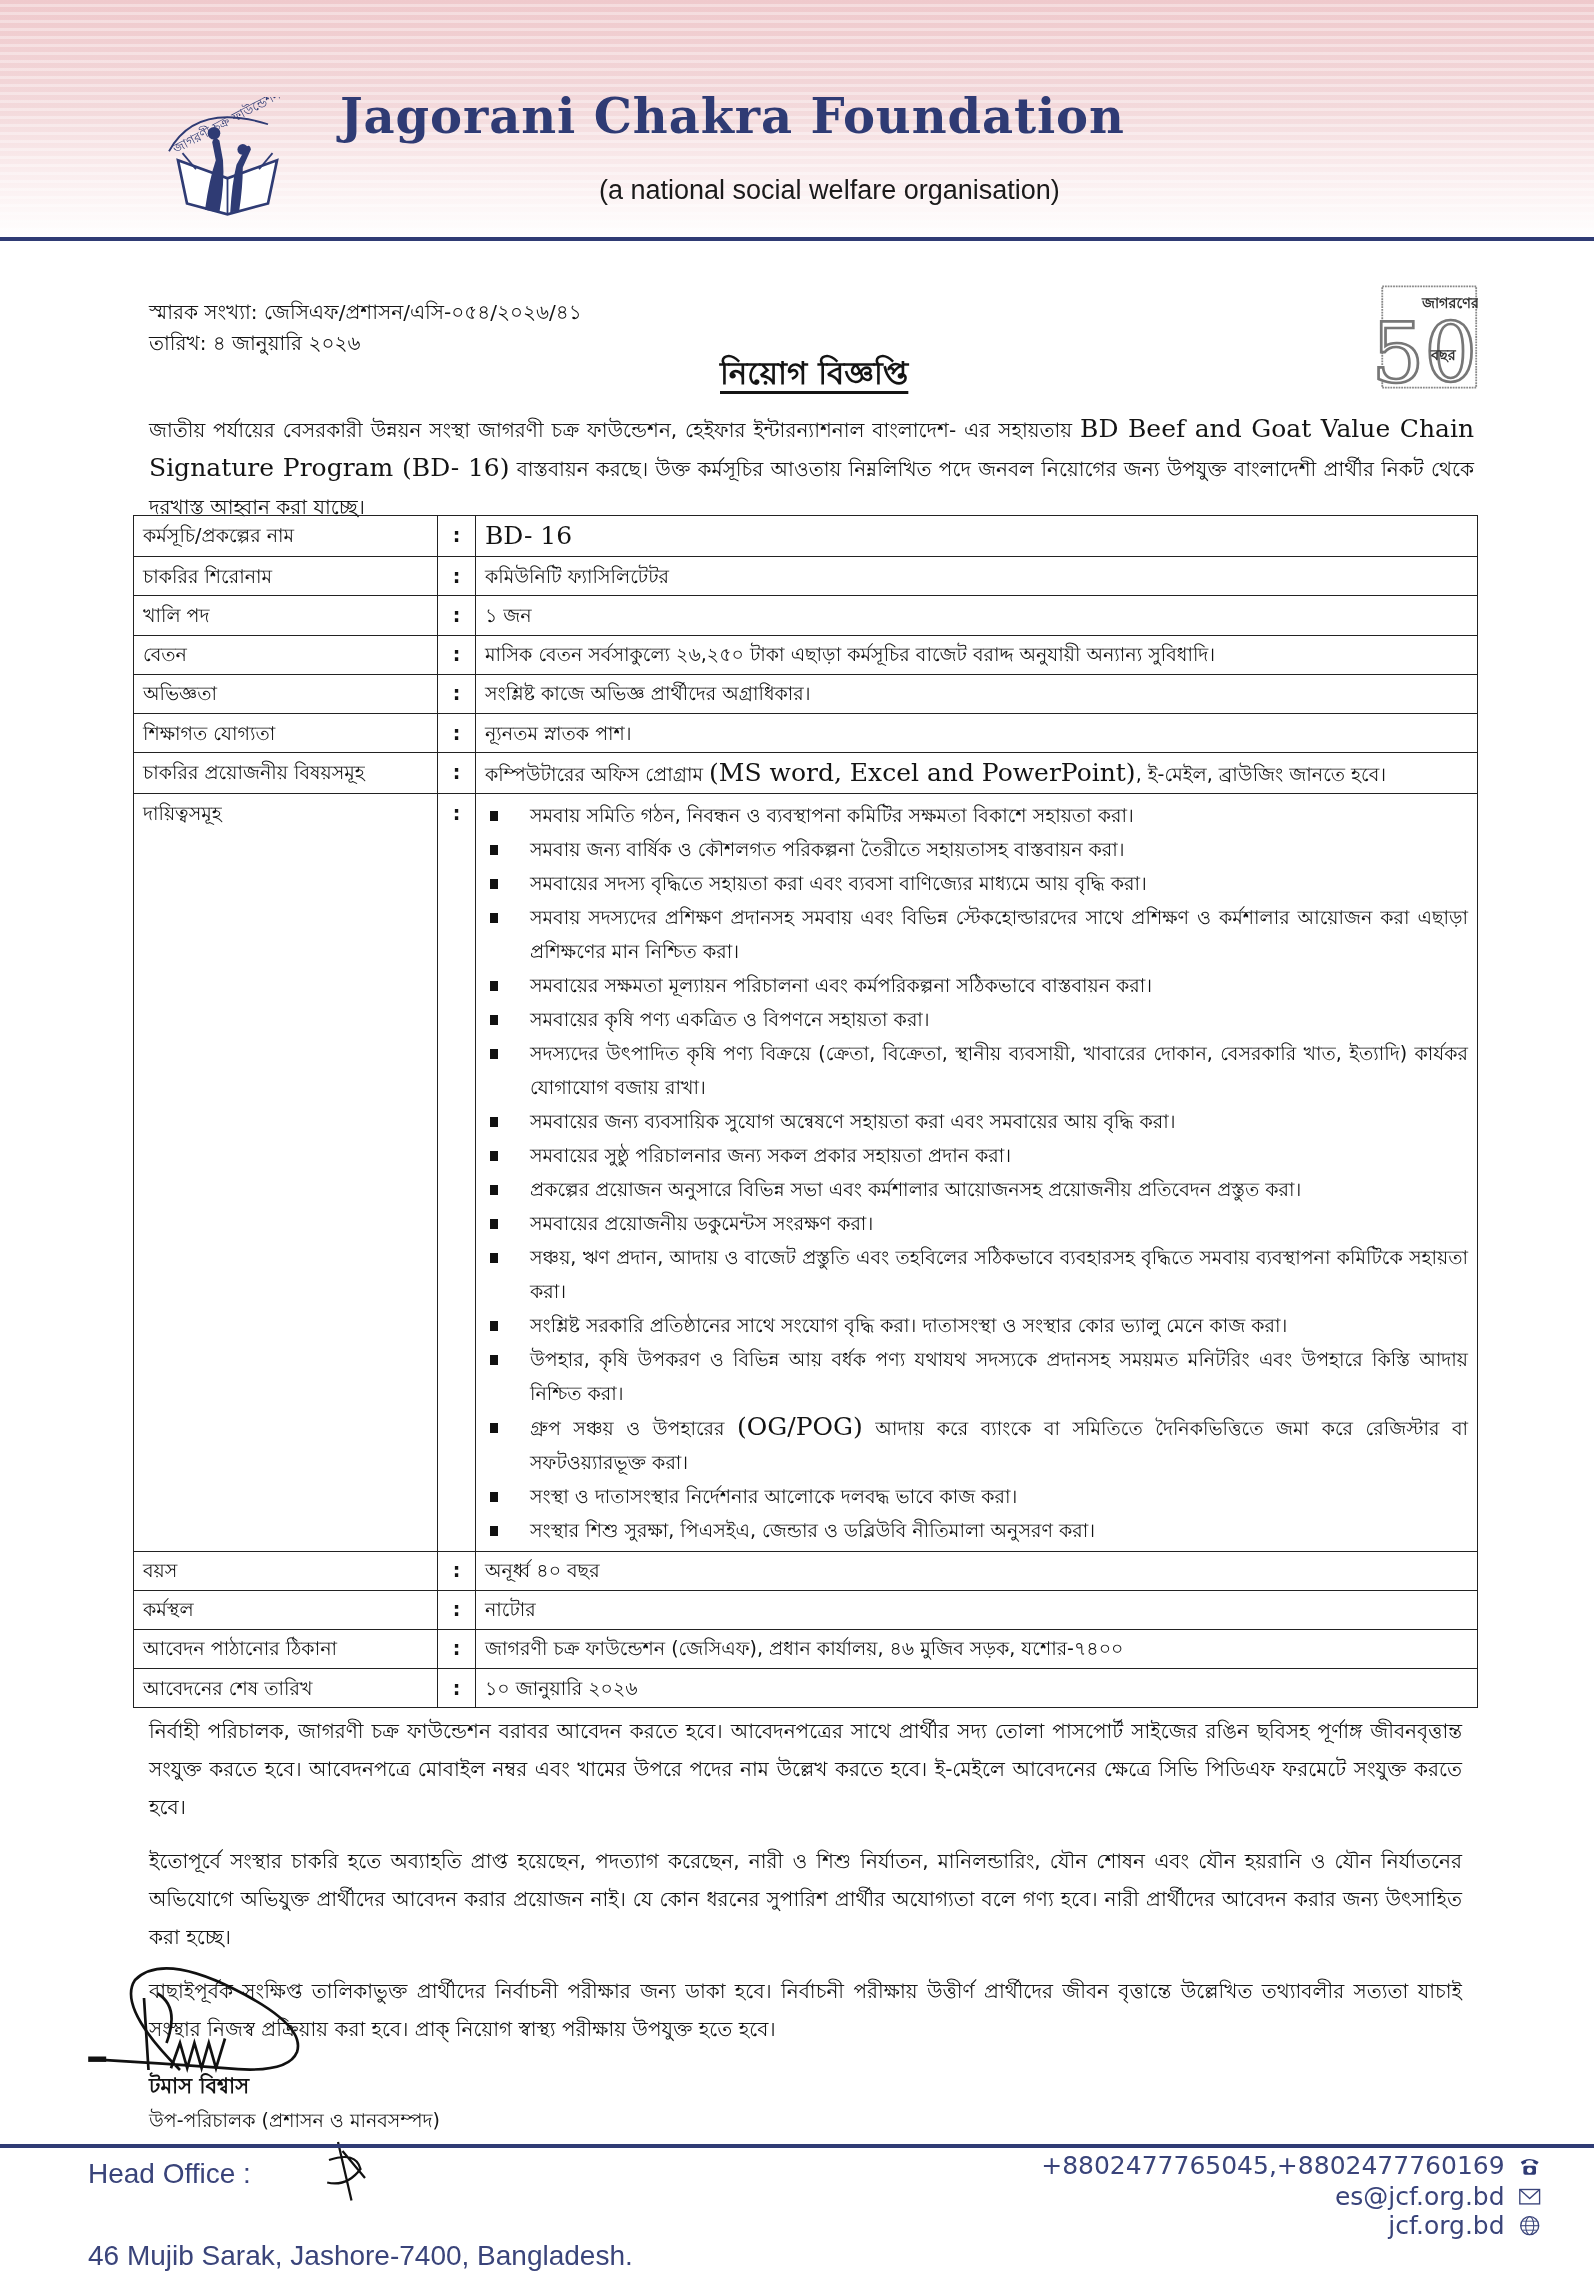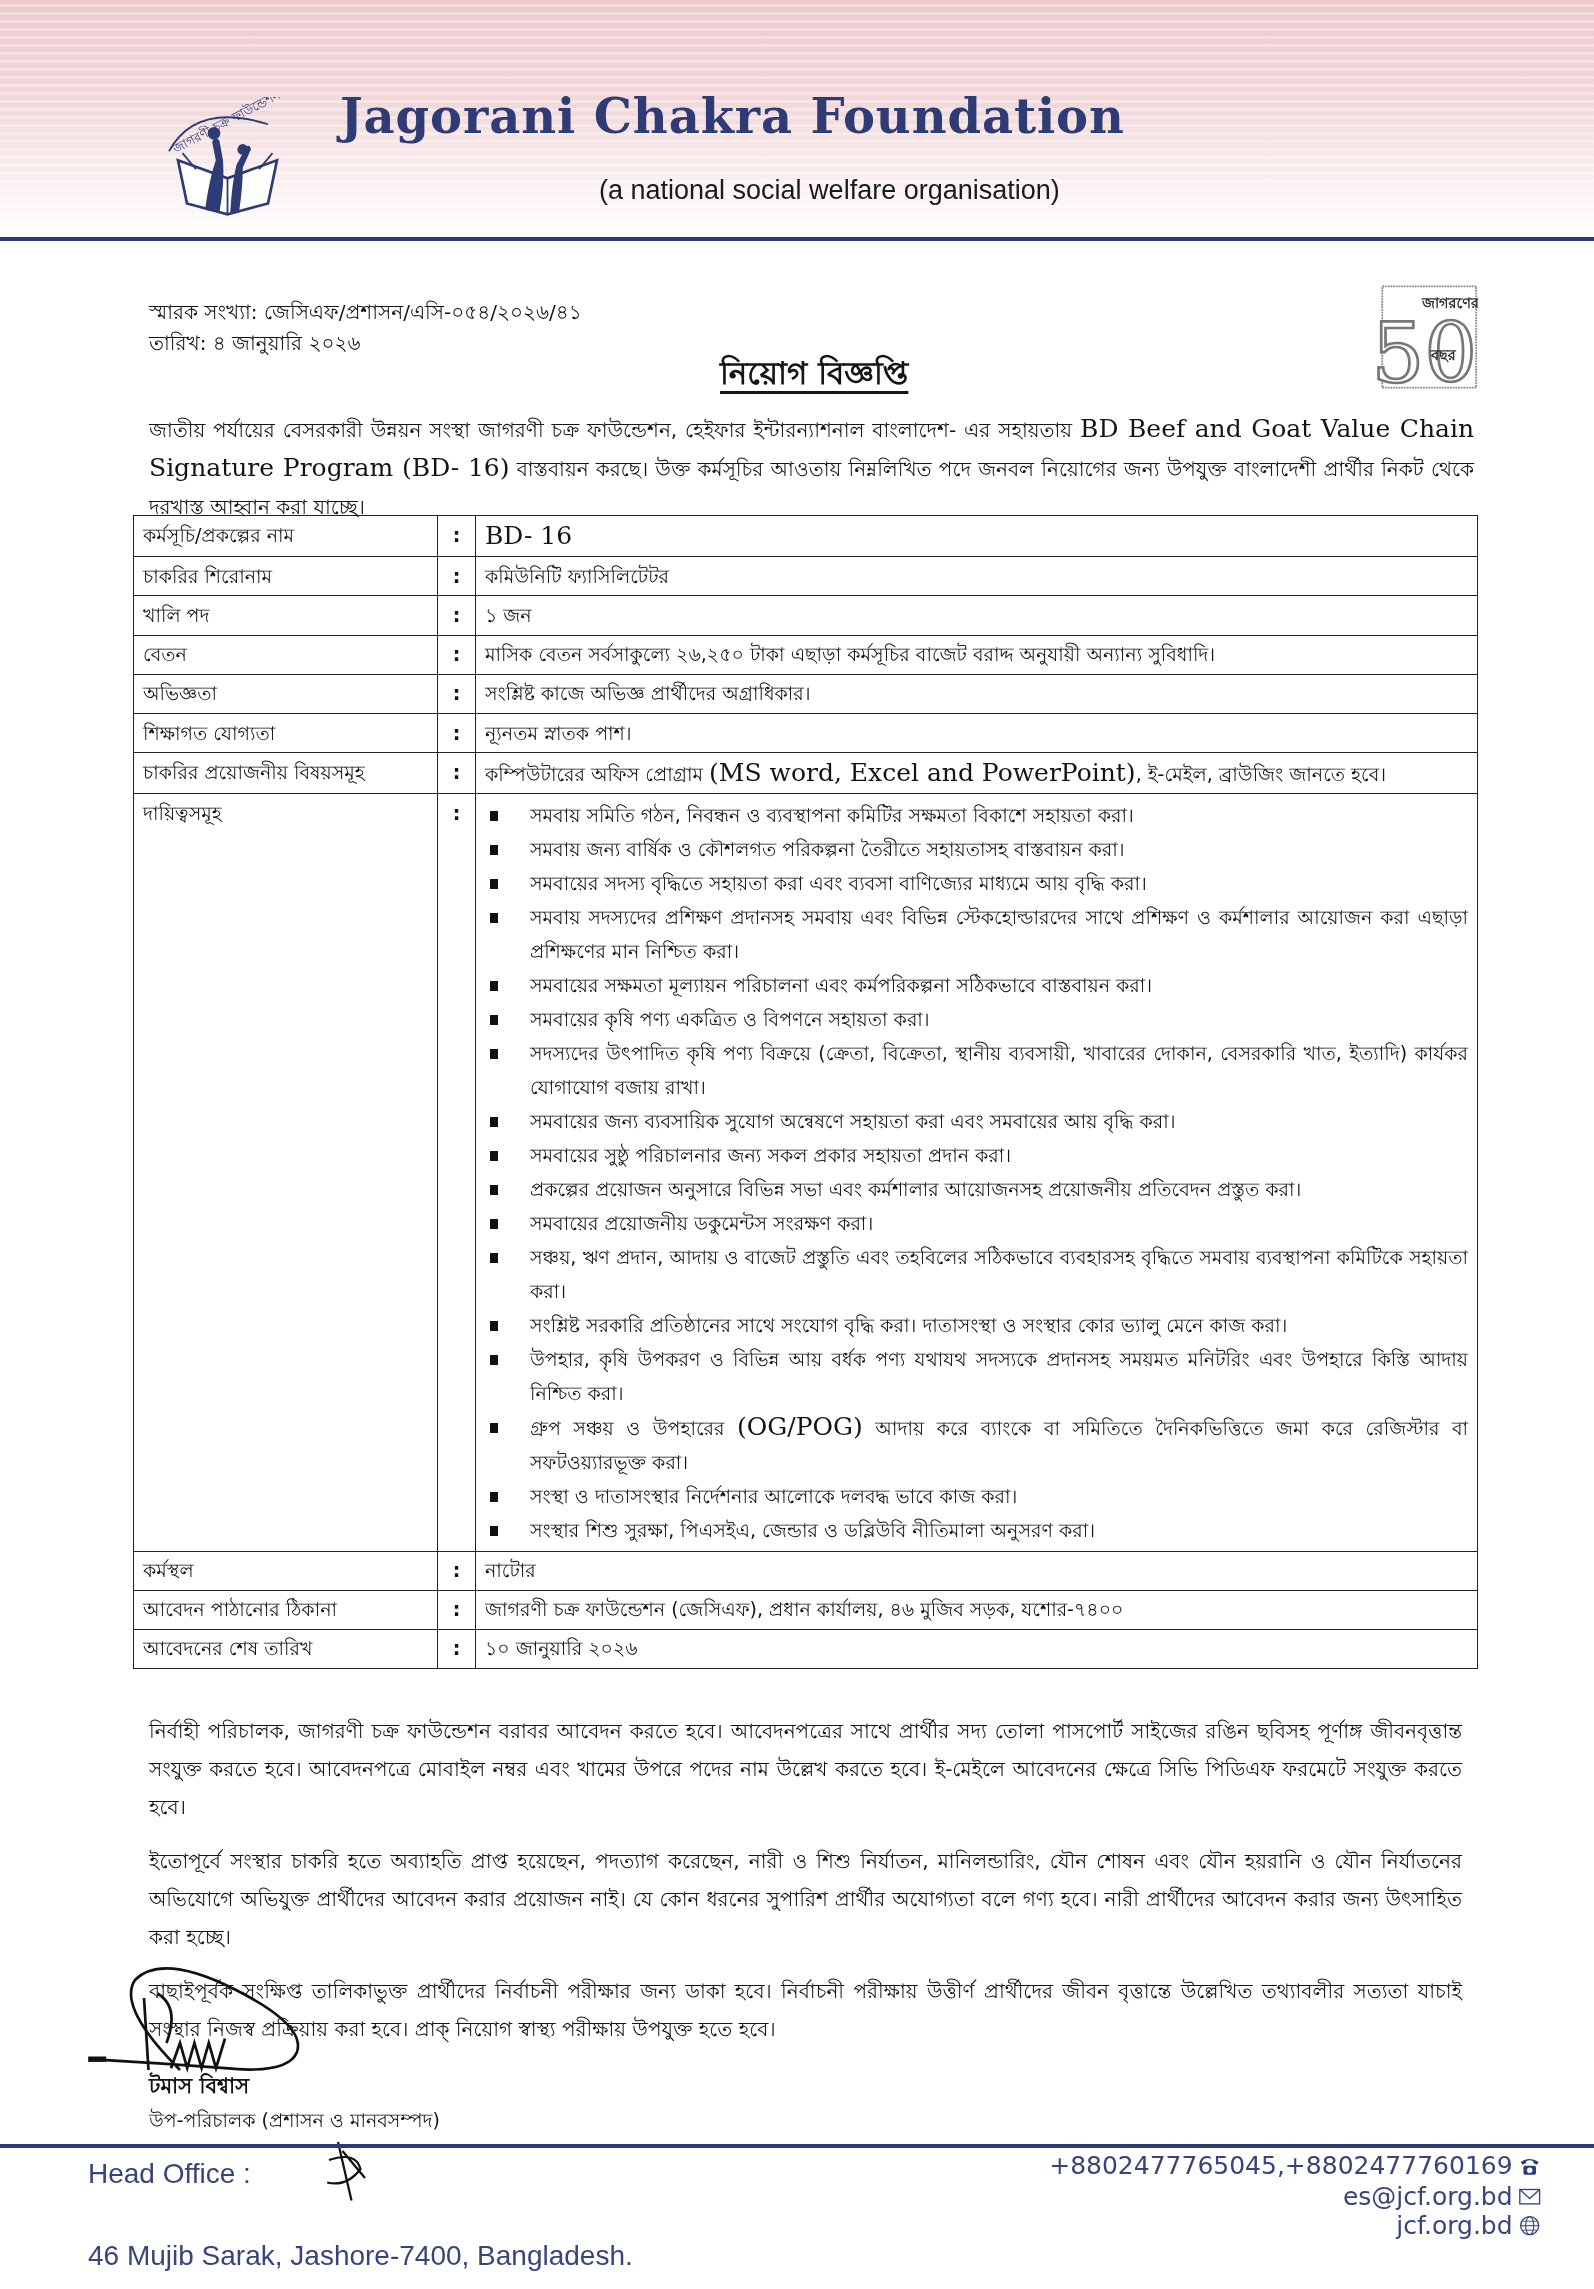--- a/index.html
+++ b/index.html
@@ -60,21 +60,21 @@
   }
   .footer-notes p { margin: 16px; }
 
   .signature { position: absolute; left: 81px; top: 1953px; width: 297px; height: 126px; }
   .signer-name { position: absolute; left: 149px; top: 2070px; font-weight: bold; font-size: 21px; white-space: nowrap; }
   .signer-title { position: absolute; left: 149px; top: 2106px; font-size: 19px; white-space: nowrap; }
   .initials { position: absolute; left: 320px; top: 2133px; width: 54px; height: 72px; }
 
   .footer-rule { position: absolute; left: 0; top: 2144px; width: 1595px; height: 3.6px; background: #2f3b74; }
   .head-office { position: absolute; left: 88px; color: #3a447a; font-family: "Liberation Sans", sans-serif; font-size: 28px; white-space: nowrap; }
-  .contact { position: absolute; right: 54px; color: #3a447a; font-family: "DejaVu Sans", sans-serif; font-size: 25px; white-space: nowrap; text-align: right; display: flex; align-items: center; gap: 5px; }
+  .contact { position: absolute; right: 54px; color: #3a447a; font-family: "DejaVu Sans", sans-serif; font-size: 25px; white-space: nowrap; text-align: right; display: flex; align-items: center; gap: 13px; }
   .contact .ico { width: 23.4px; height: 23.4px; display: inline-block; }
 </style>
 </head>
 <body>
 
 <div class="header">
   <svg class="logo" viewBox="0 0 150 135">
     <path d="M10 60 Q40 5 120 30" fill="none" stroke="#2f3b74" stroke-width="2"></path>
     <text x="12" y="40" font-size="14" fill="#2f3b74" font-family="DejaVu Sans, sans-serif" transform="rotate(-28 60 40)">জাগরণী চক্র ফাউন্ডেশন</text>
     <polygon points="20,70 75,90 130,70 120,118 75,130 30,118" fill="#ffffff" stroke="#2f3b74" stroke-width="3"></polygon>
@@ -164,20 +164,25 @@
         <li>সঞ্চয়, ঋণ প্রদান, আদায় ও বাজেট প্রস্তুতি এবং তহবিলের সঠিকভাবে ব্যবহারসহ বৃদ্ধিতে সমবায় ব্যবস্থাপনা কমিটিকে সহায়তা করা।</li>
         <li>সংশ্লিষ্ট সরকারি প্রতিষ্ঠানের সাথে সংযোগ বৃদ্ধি করা। দাতাসংস্থা ও সংস্থার কোর ভ্যালু মেনে কাজ করা।</li>
         <li>উপহার, কৃষি উপকরণ ও বিভিন্ন আয় বর্ধক পণ্য যথাযথ সদস্যকে প্রদানসহ সময়মত মনিটরিং এবং উপহারে কিস্তি আদায় নিশ্চিত করা।</li>
         <li><span>গ্রুপ সঞ্চয় ও উপহারের </span><span class="en">(OG/POG)</span><span> আদায় করে ব্যাংকে বা সমিতিতে দৈনিকভিত্তিতে জমা করে রেজিস্টার বা সফটওয়্যারভূক্ত করা।</span></li>
         <li>সংস্থা ও দাতাসংস্থার নির্দেশনার আলোকে দলবদ্ধ ভাবে কাজ করা।</li>
         <li>সংস্থার শিশু সুরক্ষা, পিএসইএ, জেন্ডার ও ডব্লিউবি নীতিমালা অনুসরণ করা।</li>
       </ul>
     </td>
   </tr>
   <tr>
+    <td class="label">বয়স</td>
+    <td class="colon">:</td>
+    <td class="value">অনূর্ধ্ব ৪০ বছর</td>
+  </tr>
+  <tr>
     <td class="label">কর্মস্থল</td>
     <td class="colon">:</td>
     <td class="value">নাটোর</td>
   </tr>
   <tr>
     <td class="label">আবেদন পাঠানোর ঠিকানা</td>
     <td class="colon">:</td>
     <td class="value">জাগরণী চক্র ফাউন্ডেশন (জেসিএফ), প্রধান কার্যালয়, ৪৬ মুজিব সড়ক, যশোর-৭৪০০</td>
   </tr>
   <tr>

